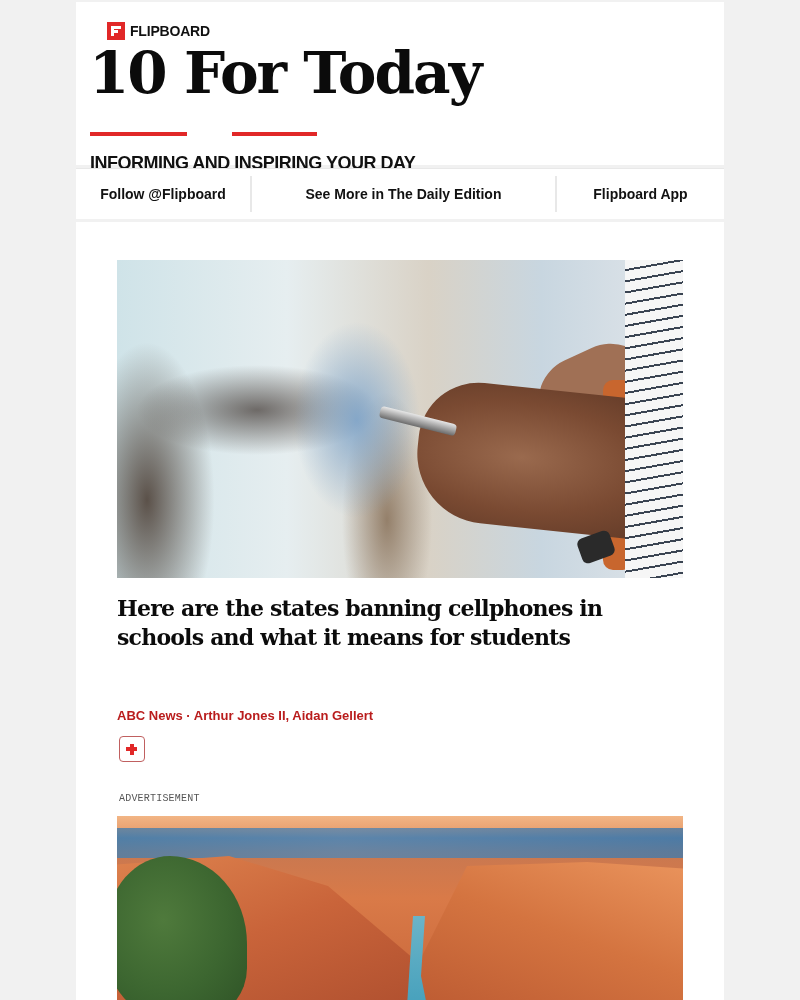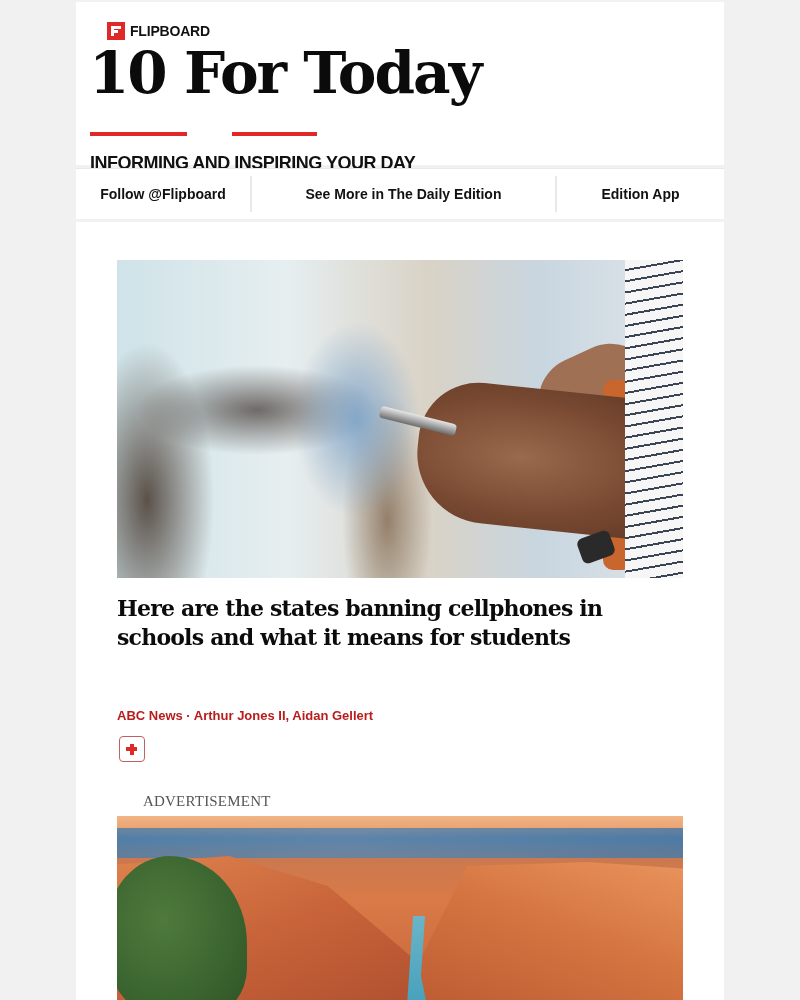--- a/index.html
+++ b/index.html
@@ -220,25 +220,24 @@
       position: absolute; left: 6px; top: 10px;
       width: 11px; height: 4px; background: #e12828;
     }
     .add-btn .v {
       position: absolute; left: 9.5px; top: 6.5px;
       width: 4px; height: 11px; background: #e12828;
     }
     .ad-label {
       position: absolute;
       left: 43px; top: 571px;
-      font-family: Liberation Serif, serif;
-      font-size: 15px;
+      font-family: Liberation Mono, monospace;
+      font-size: 10px;
       color: #555;
       letter-spacing: 0.2px;
-      margin-left: 24px;
     }
     .ad-image {
       position: absolute;
       left: 41px; top: 594px;
       width: 566px; height: 184px;
       overflow: hidden;
       cursor: pointer;
       background: linear-gradient(180deg, #f2b585 0%, #e8a070 8%, #5a7fa0 12%, #c97850 20%, #d97a48 45%, #c8663a 100%);
     }
     .ad-image .mesa-back {
@@ -290,21 +289,21 @@
     <div class="tagline">INFORMING AND INSPIRING YOUR DAY</div>
     <div class="underline u1"></div>
     <div class="underline u2"></div>
   </div>
 
   <div class="nav">
     <a class="nav-item n1">Follow @Flipboard</a>
     <div class="nav-sep"></div>
     <a class="nav-item n2">See More in The Daily Edition</a>
     <div class="nav-sep"></div>
-    <a class="nav-item n3">Edition App</a>
+    <a class="nav-item n3">Flipboard App</a>
   </div>
 
   <div class="card">
     <div class="hero" title="Person holding a smartphone in a school hallway">
       <div class="arm2"></div>
       <div class="orange"></div>
       <div class="arm"></div>
       <div class="phone"></div>
       <div class="watch"></div>
       <div class="shirt"></div>

